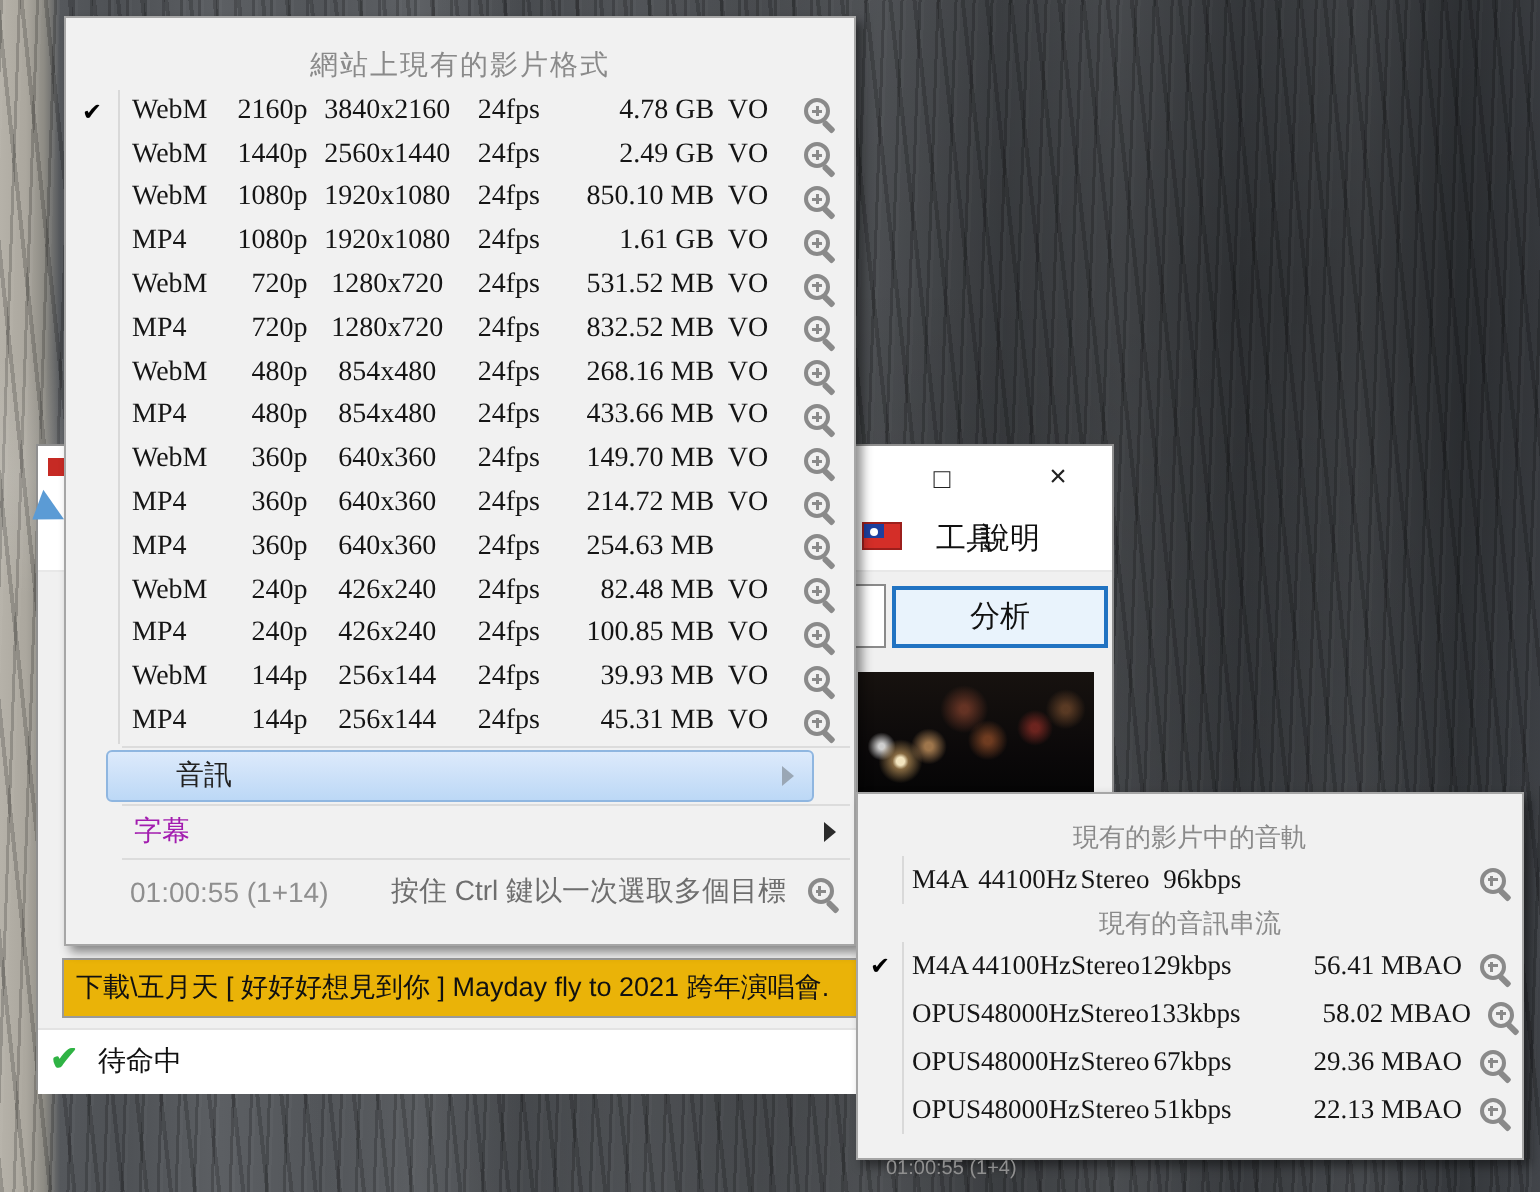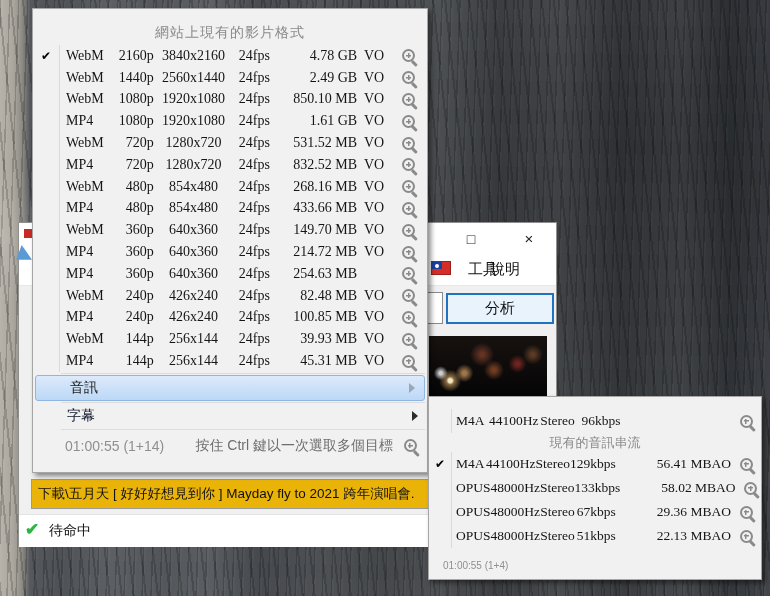--- a/index.html
+++ b/index.html
@@ -79,22 +79,22 @@
   .sp{flex:1;}
   .magcell{flex:0 0 36px;display:flex;align-items:center;justify-content:center;align-self:stretch;}
   .mag{position:relative;width:13px;height:13px;border:2px solid #8a8a8a;border-radius:50%;box-sizing:border-box;
     background:linear-gradient(#8a8a8a,#8a8a8a) center/5px 1.5px no-repeat,
                linear-gradient(#8a8a8a,#8a8a8a) center/1.5px 5px no-repeat;}
   .mag::after{content:"";position:absolute;right:-5px;bottom:-4px;width:7px;height:2.5px;background:#8a8a8a;
     transform:rotate(45deg);border-radius:1px;}
   .sep{flex:0 0 1px;background:#dcdcdc;margin:1px 2px 1px 28px;}
   .mrow-item{flex:0 0 24px;display:flex;align-items:center;font-size:14px;color:#222;position:relative;}
   .mrow-item .lbl{margin-left:34px;}
-  .hl{background:linear-gradient(#ddeafb,#bcd8f6);border:1px solid #8fb6e0;border-radius:3px;margin:0 2px;}
-  .disabled .lbl{color:#0f172a;}
+  .hl{background:linear-gradient(#ddeafb,#bcd8f6);border:1px solid #8fb6e0;border-radius:3px;margin:0 20px;}
+  .disabled .lbl{color:#a21caf;}
   .arrow{position:absolute;right:9px;top:50%;margin-top:-5px;width:0;height:0;border-style:solid;
     border-width:5px 0 5px 6px;border-color:transparent transparent transparent #2b2b2b;}
   .arrow.gray{border-left-color:#9aa7b5;}
   .mfooter{flex:0 0 29px;display:flex;align-items:center;color:#8f8f8f;font-size:14px;}
   .mfooter .dur{margin-left:32px;}
   .mfooter .hint{margin-left:auto;font-size:14px;color:#6e6e6e;}
   .mfooter .magcell{flex:0 0 34px;}
 
   #video-menu{left:32px;top:8px;width:396px;height:465px;z-index:2;}
   #audio-menu{left:428px;top:396px;width:334px;height:184px;z-index:3;}
@@ -358,20 +358,21 @@
     <div class="mfooter">
       <span class="dur">01:00:55 (1+14)</span>
       <span class="hint">按住 Ctrl 鍵以一次選取多個目標</span>
       <span class="magcell">
           <span class="mag"></span>
         </span>
     </div>
   </div>
 
   <div class="menu" id="audio-menu">
+    <div class="subhdr">現有的影片中的音軌</div>
     <div class="rows" id="track-rows" style="flex:0 0 auto">
         <div class="arow">
     <span class="ck" style="color: transparent;">✔</span>
     <span class="cell a-codec">M4A</span>
     <span class="cell a-rate">44100Hz</span>
     <span class="cell a-chan">Stereo</span>
     <span class="cell a-bit">96kbps</span>
     <span class="cell a-size"></span>
     <span class="cell a-flag"></span>
     <span class="sp"></span>

